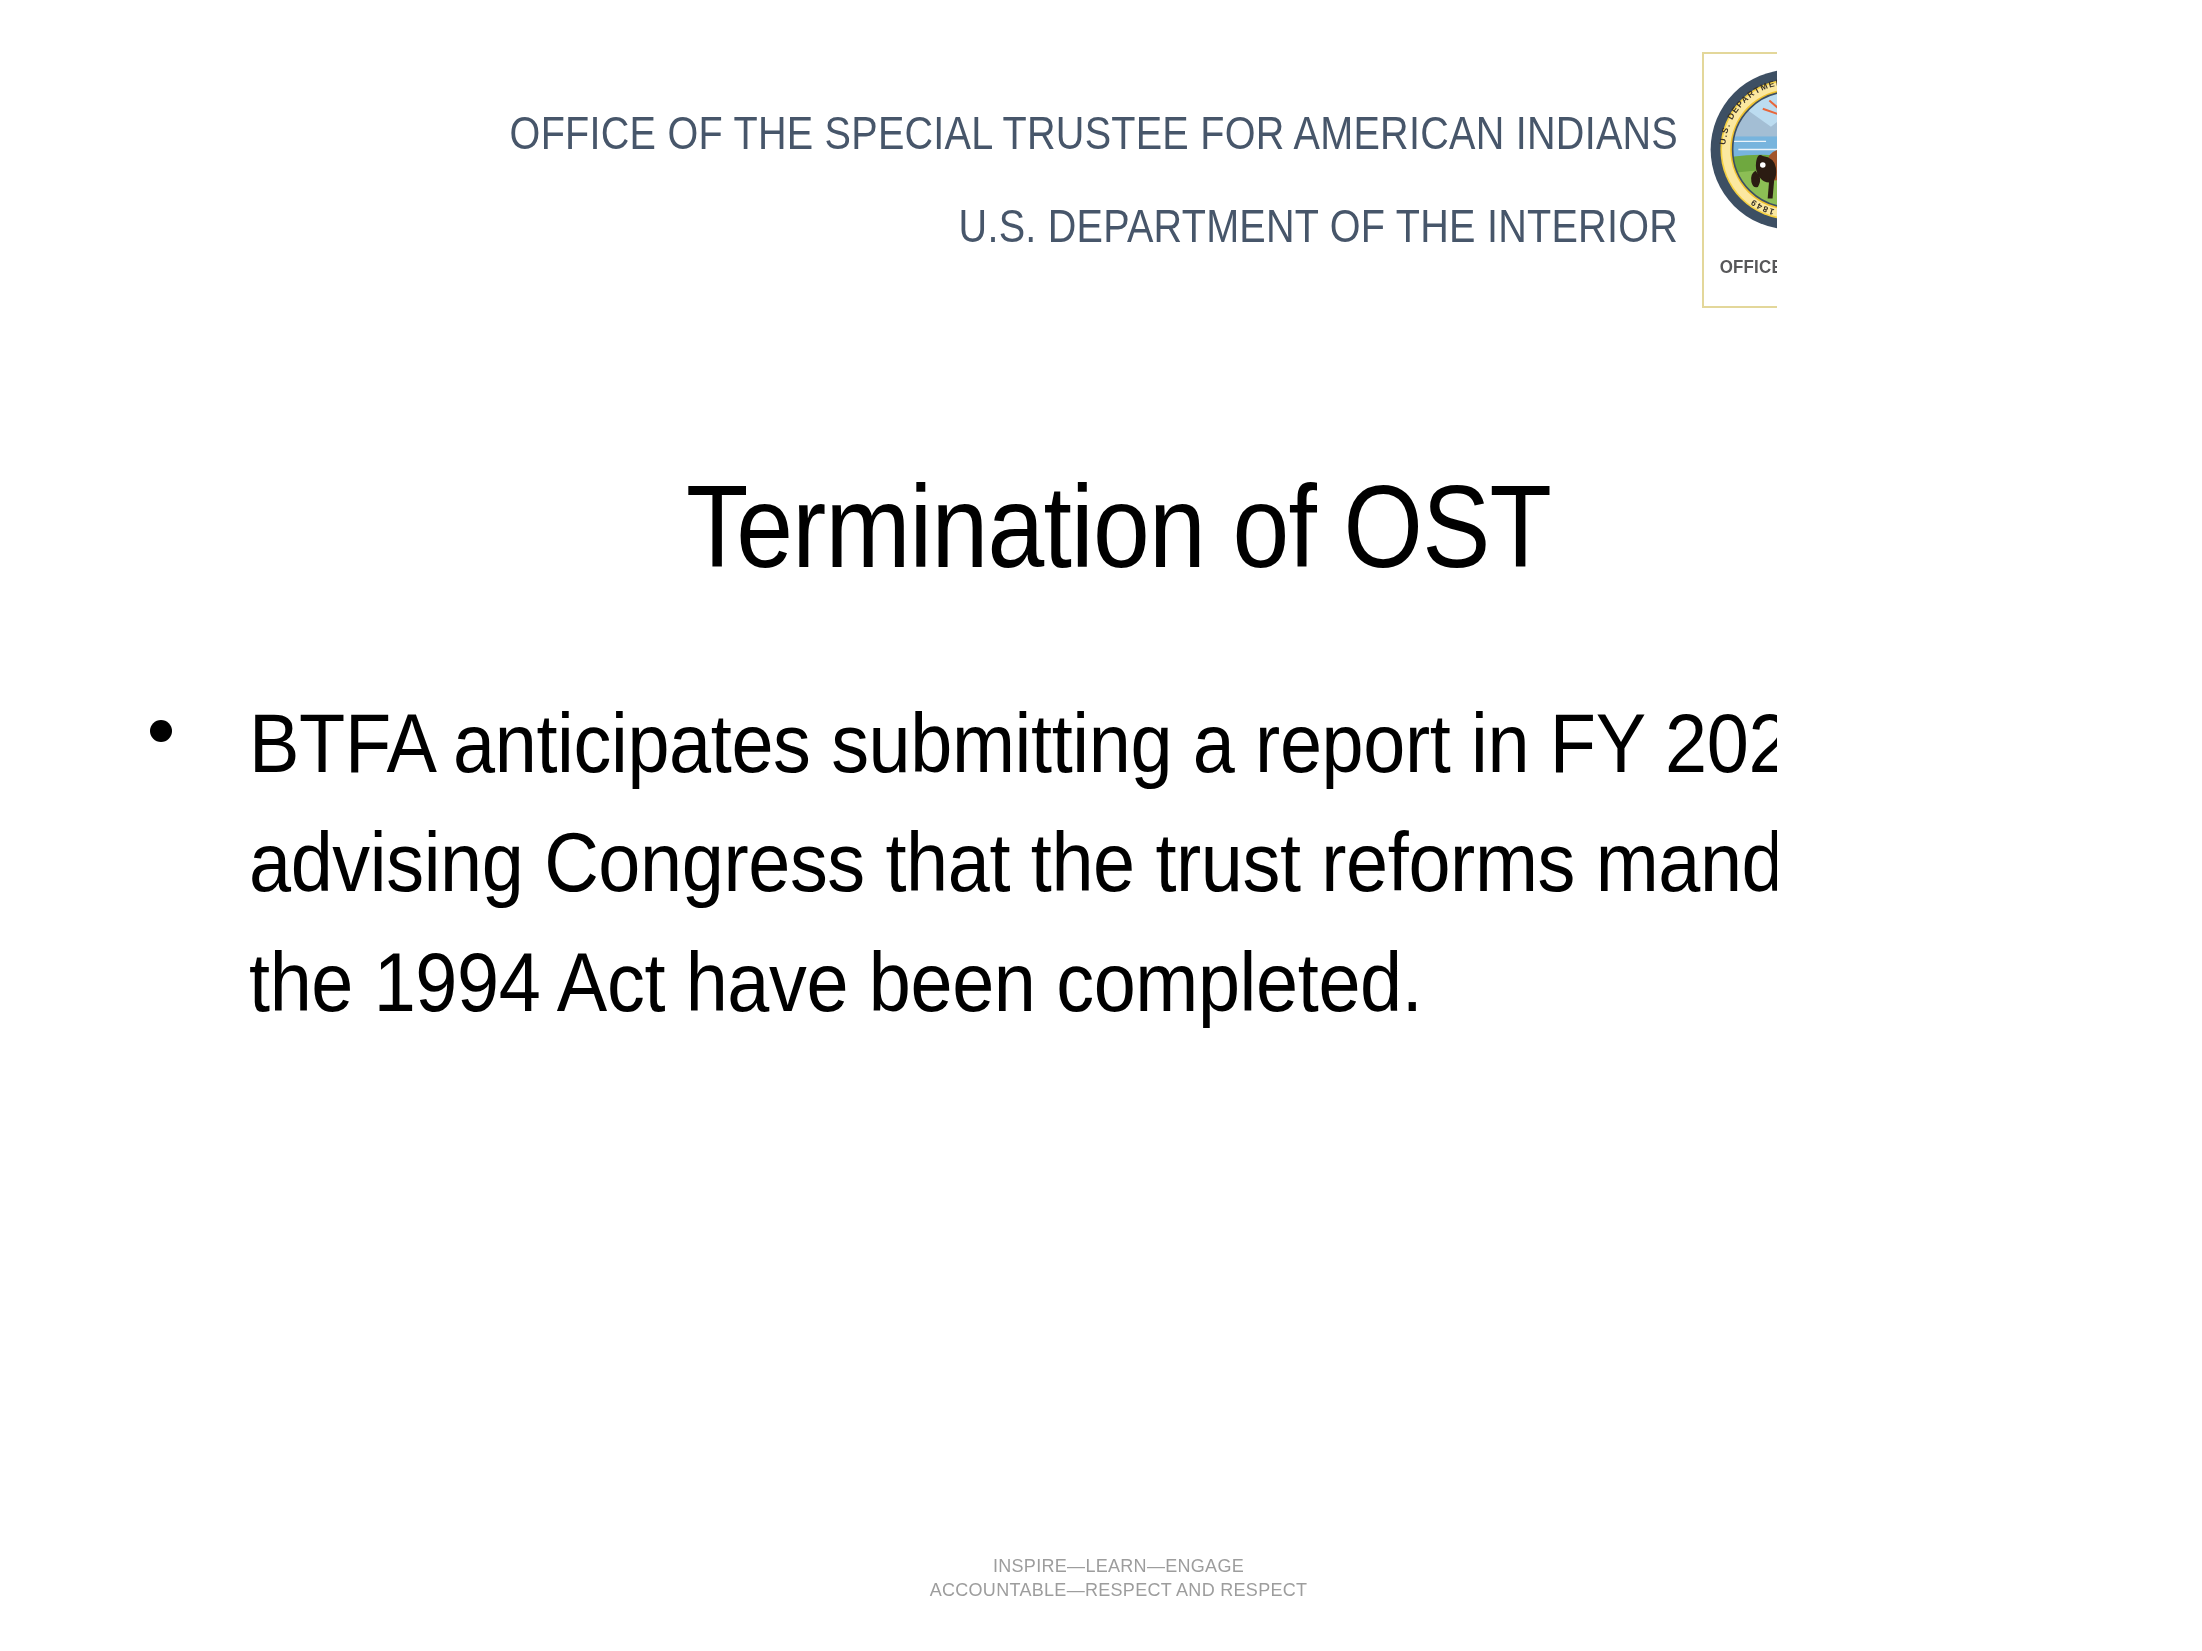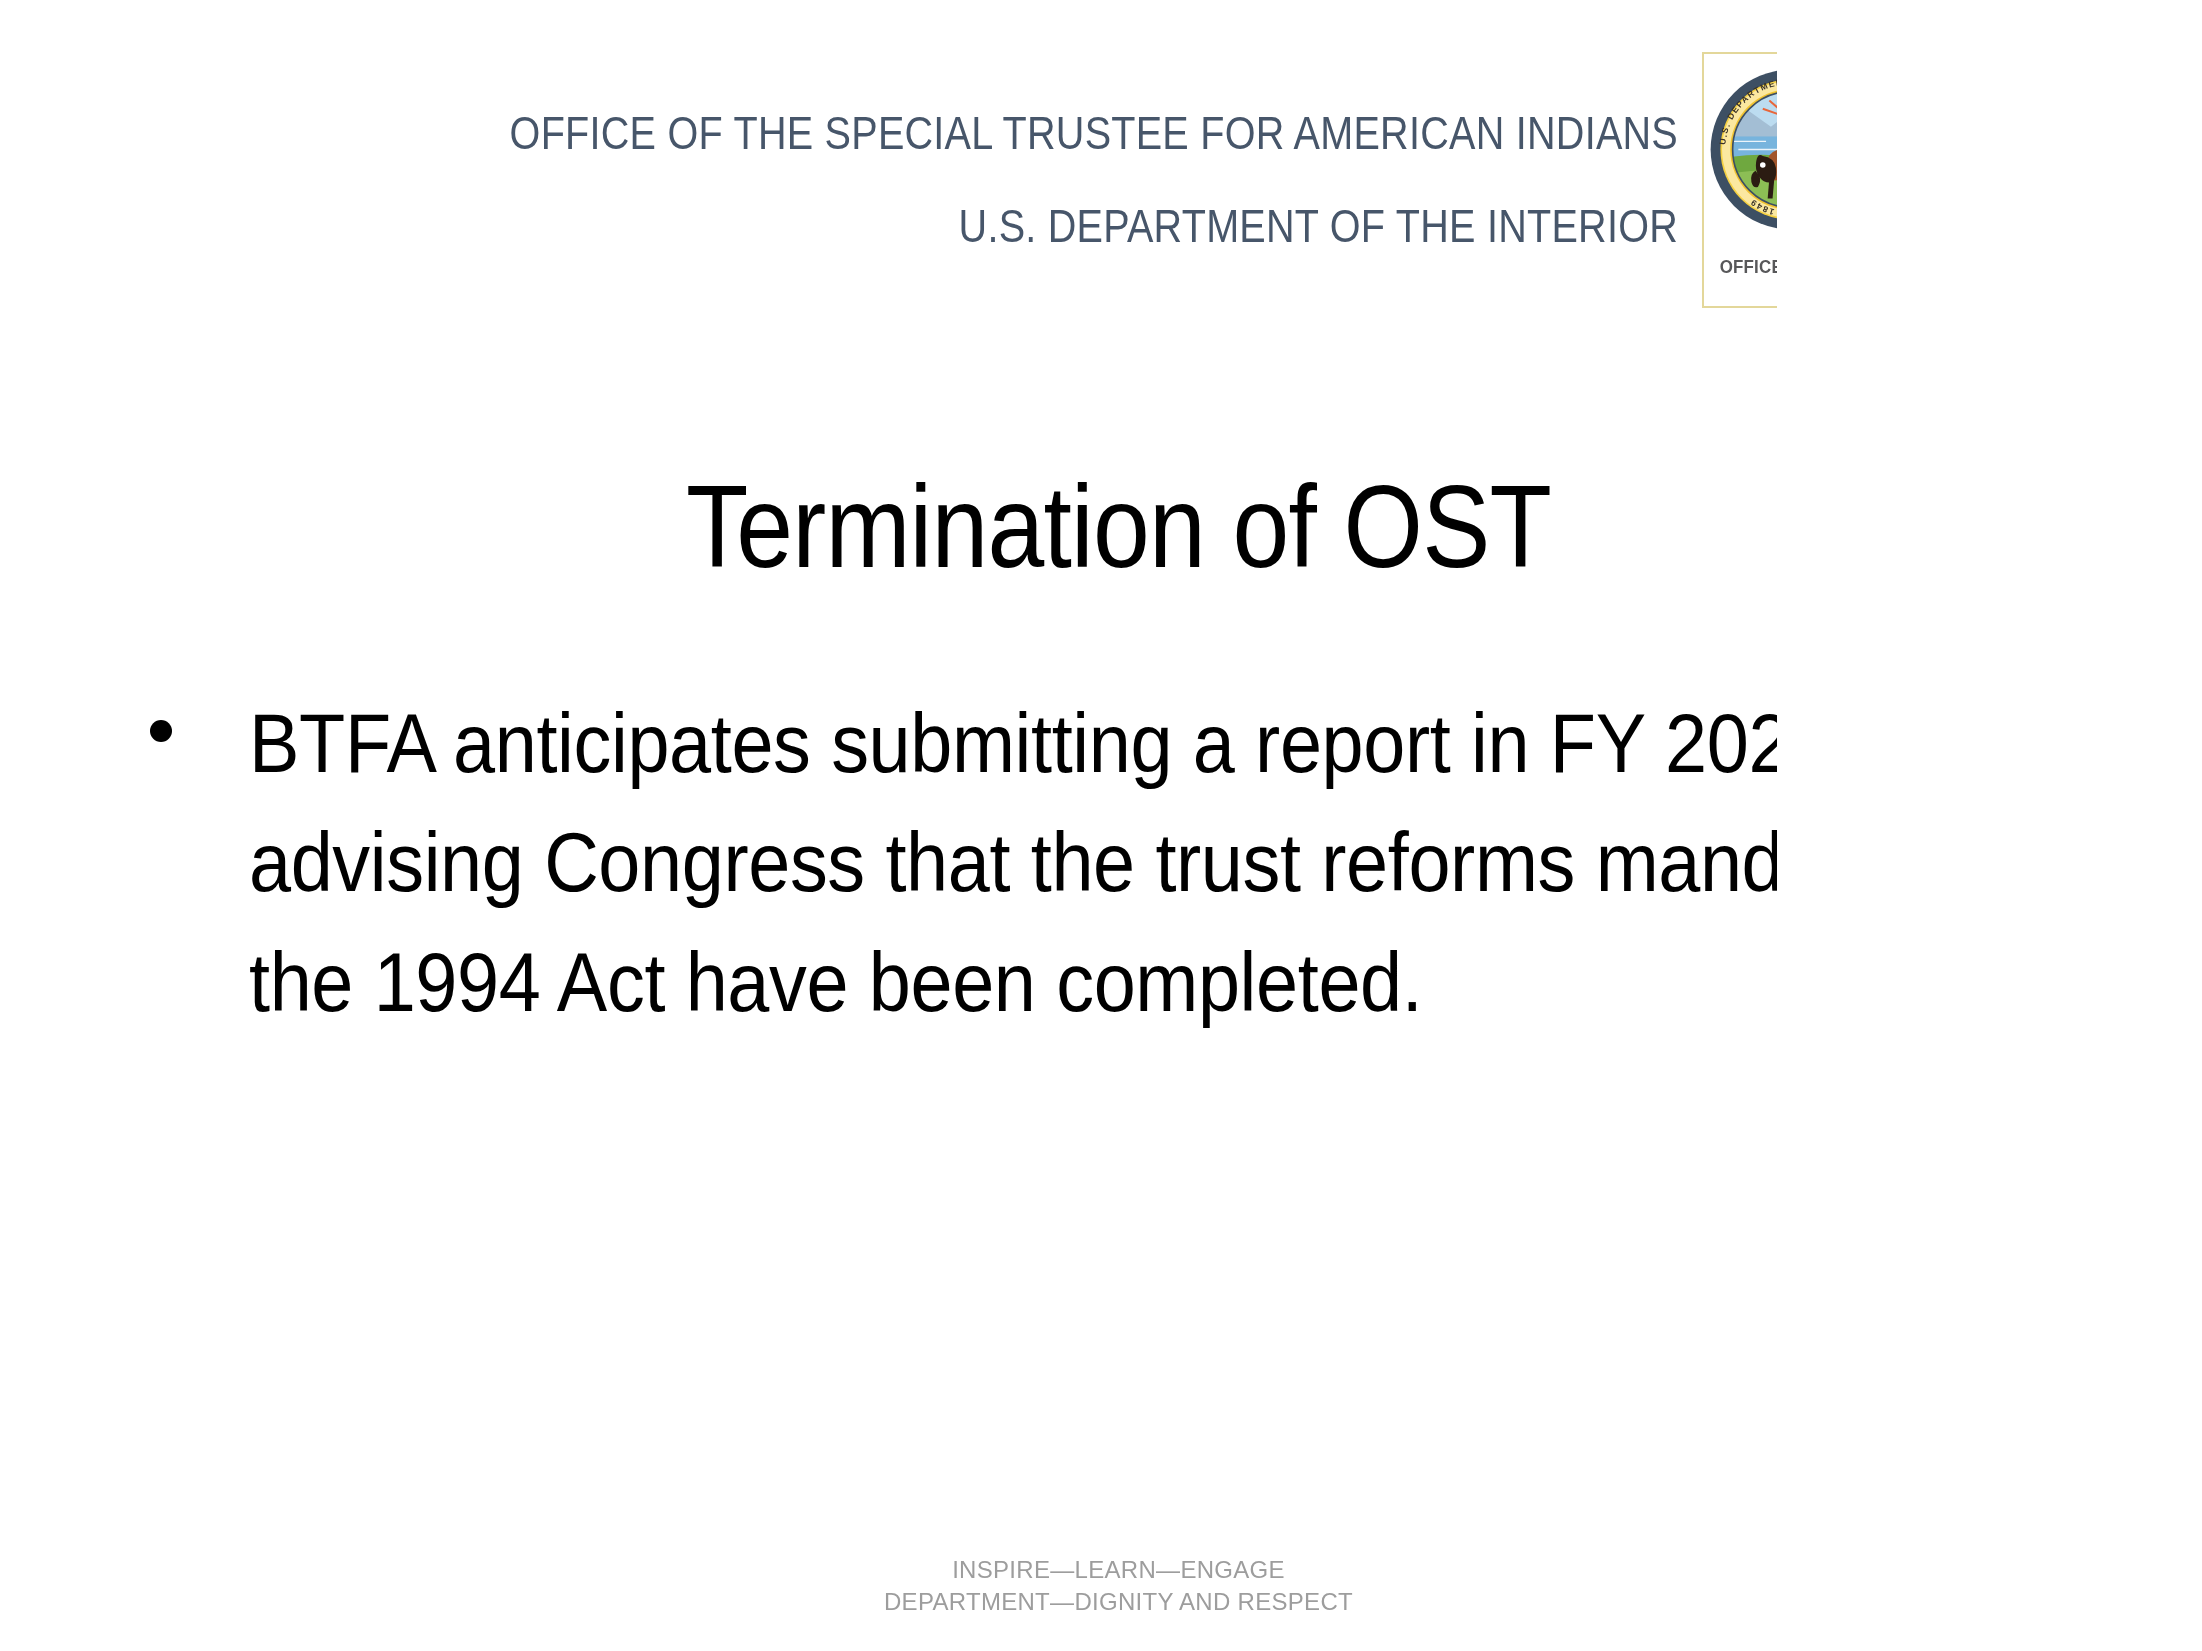--- a/index.html
+++ b/index.html
@@ -151,21 +151,21 @@
 
   
   #footer-tagline {
     position: absolute;
     left: 585px;
     top: 1554px;
     width: 1067px;
     text-align: center;
     color: #9d9d9d;
     font-family: "Liberation Sans", sans-serif;
-    font-size: 24px;
+    font-size: 18px;
     font-weight: 400;
     line-height: 1.35;
     letter-spacing: 0.3px;
   }
   #page-number {
     position: absolute;
     left: 2031px;
     top: 1559px;
     width: 69px;
     text-align: center;
@@ -264,19 +264,19 @@
 
   <div id="body-list">
     <div class="bullet-row">
       <span class="bullet-marker"></span>
       <span class="bullet-text">BTFA anticipates submitting a report in FY 2021, advising Congress that the trust reforms mandated by the 1994 Act have been completed.</span>
     </div>
   </div>
 
   <div id="footer-tagline">
     <div>INSPIRE—LEARN—ENGAGE</div>
-    <div>DEPARTMENT—DIGNITY AND RESPECT</div>
+    <div>ACCOUNTABLE—RESPECT AND RESPECT</div>
   </div>
 
   <div id="page-number">7</div>
 
 </div>
 
 
 </body></html>

